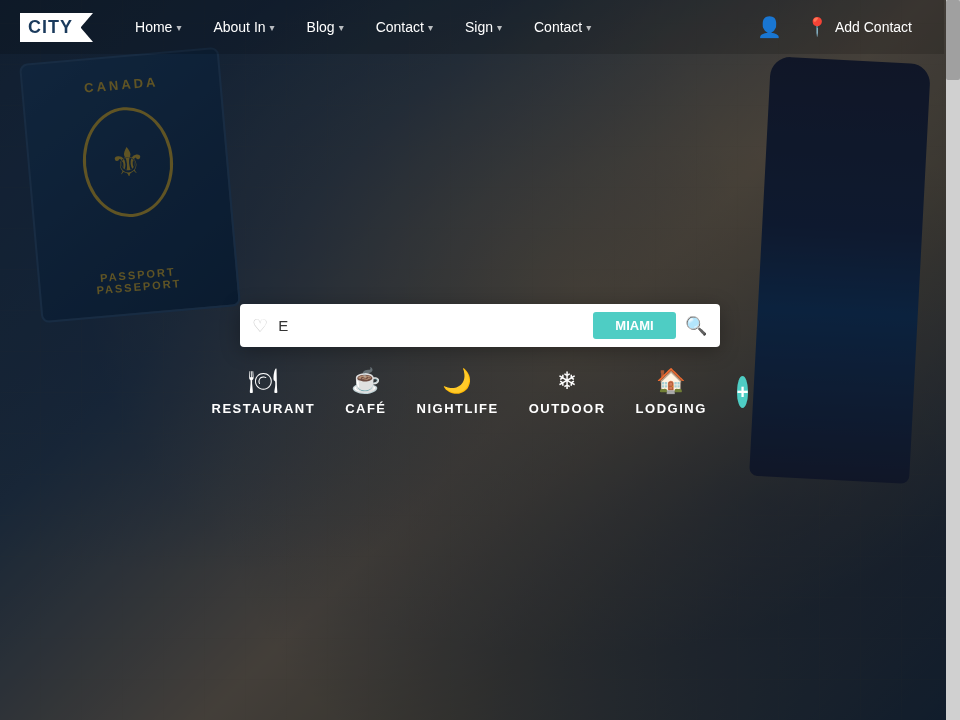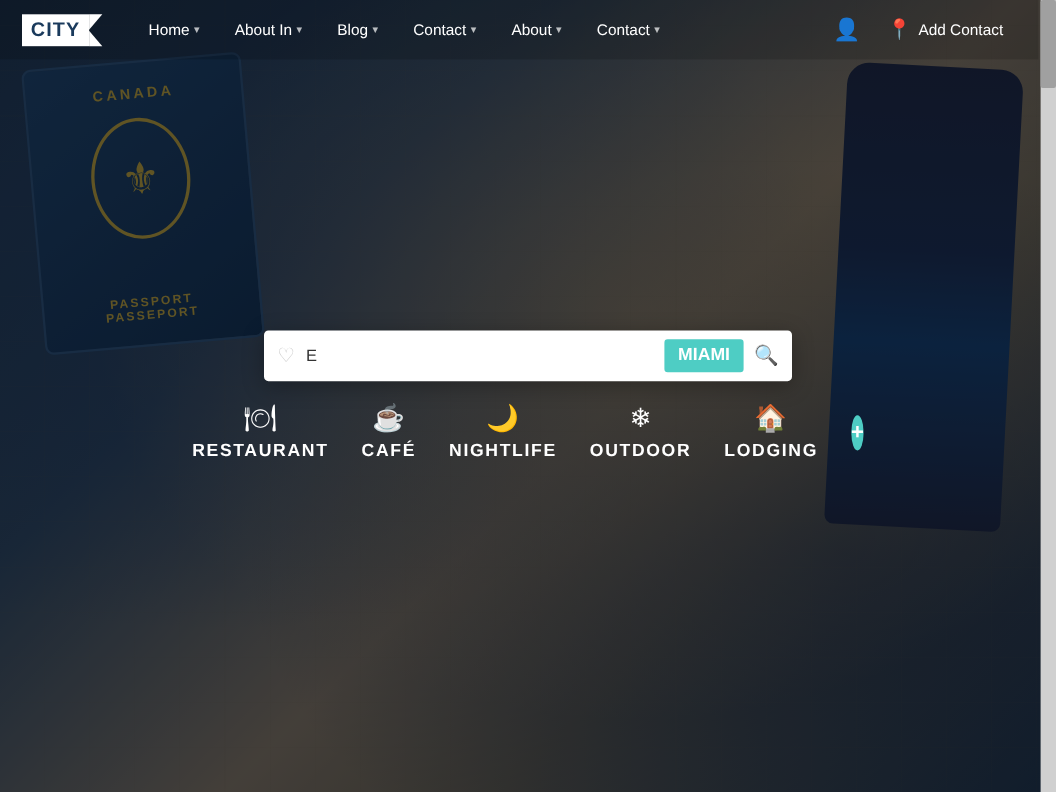--- a/index.html
+++ b/index.html
@@ -242,22 +242,22 @@
       font-size: 15px;
       color: #333;
       background: transparent;
     }
 
     .search-location-btn {
       background: #4ecdc4;
       color: #fff;
       border: none;
       border-radius: 3px;
-      padding: 6px 12px;
-      font-size: 16px;
+      padding: 6px 22px;
+      font-size: 13px;
       font-weight: bold;
       cursor: pointer;
       white-space: nowrap;
     }
 
     .search-icon-btn {
       background: none;
       border: none;
       cursor: pointer;
       color: #555;
@@ -283,21 +283,21 @@
       cursor: pointer;
       color: #fff;
     }
 
     .category-icon {
       font-size: 24px;
       color: #fff;
     }
 
     .category-label {
-      font-size: 16px;
+      font-size: 13px;
       font-weight: bold;
       letter-spacing: 1.5px;
       color: #fff;
       text-transform: uppercase;
     }
 
     .category-more {
       width: 32px;
       height: 32px;
       border-radius: 50%;
@@ -359,21 +359,21 @@
     </a>
     <a class="nav-item">
       <span>Blog</span>
       <span class="nav-dropdown-arrow">▾</span>
     </a>
     <a class="nav-item">
       <span>Contact</span>
       <span class="nav-dropdown-arrow">▾</span>
     </a>
     <a class="nav-item">
-      <span>About</span>
+      <span>Sign</span>
       <span class="nav-dropdown-arrow">▾</span>
     </a>
     <a class="nav-item">
       <span>Contact</span>
       <span class="nav-dropdown-arrow">▾</span>
     </a>
   </div>
 
   <div class="nav-right">
     <span class="nav-user-icon">👤</span>

